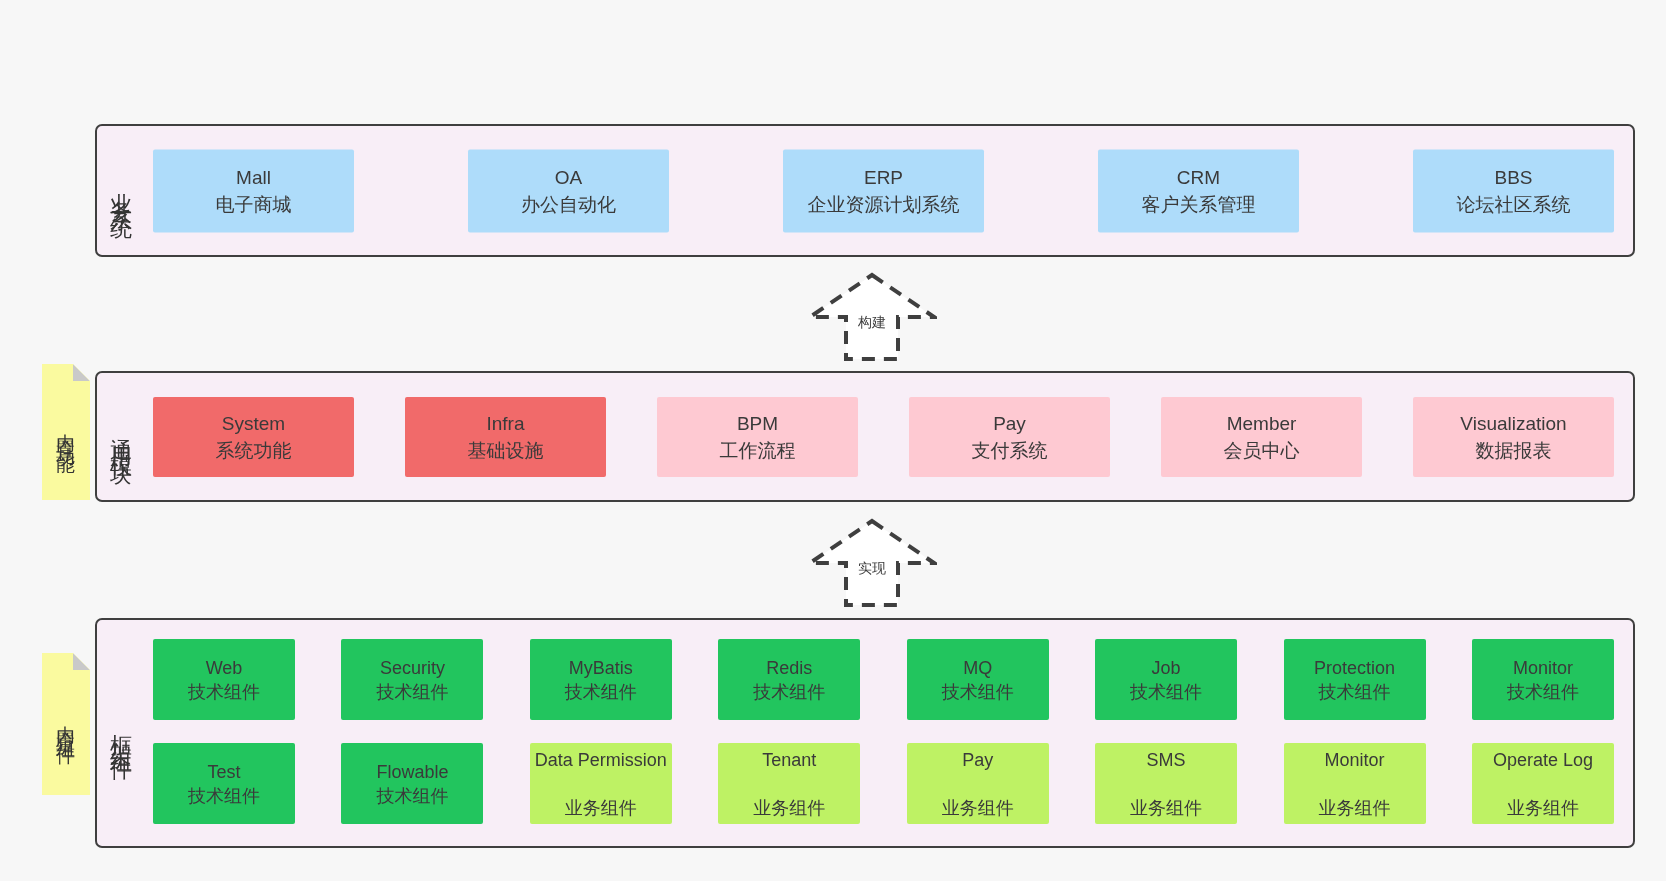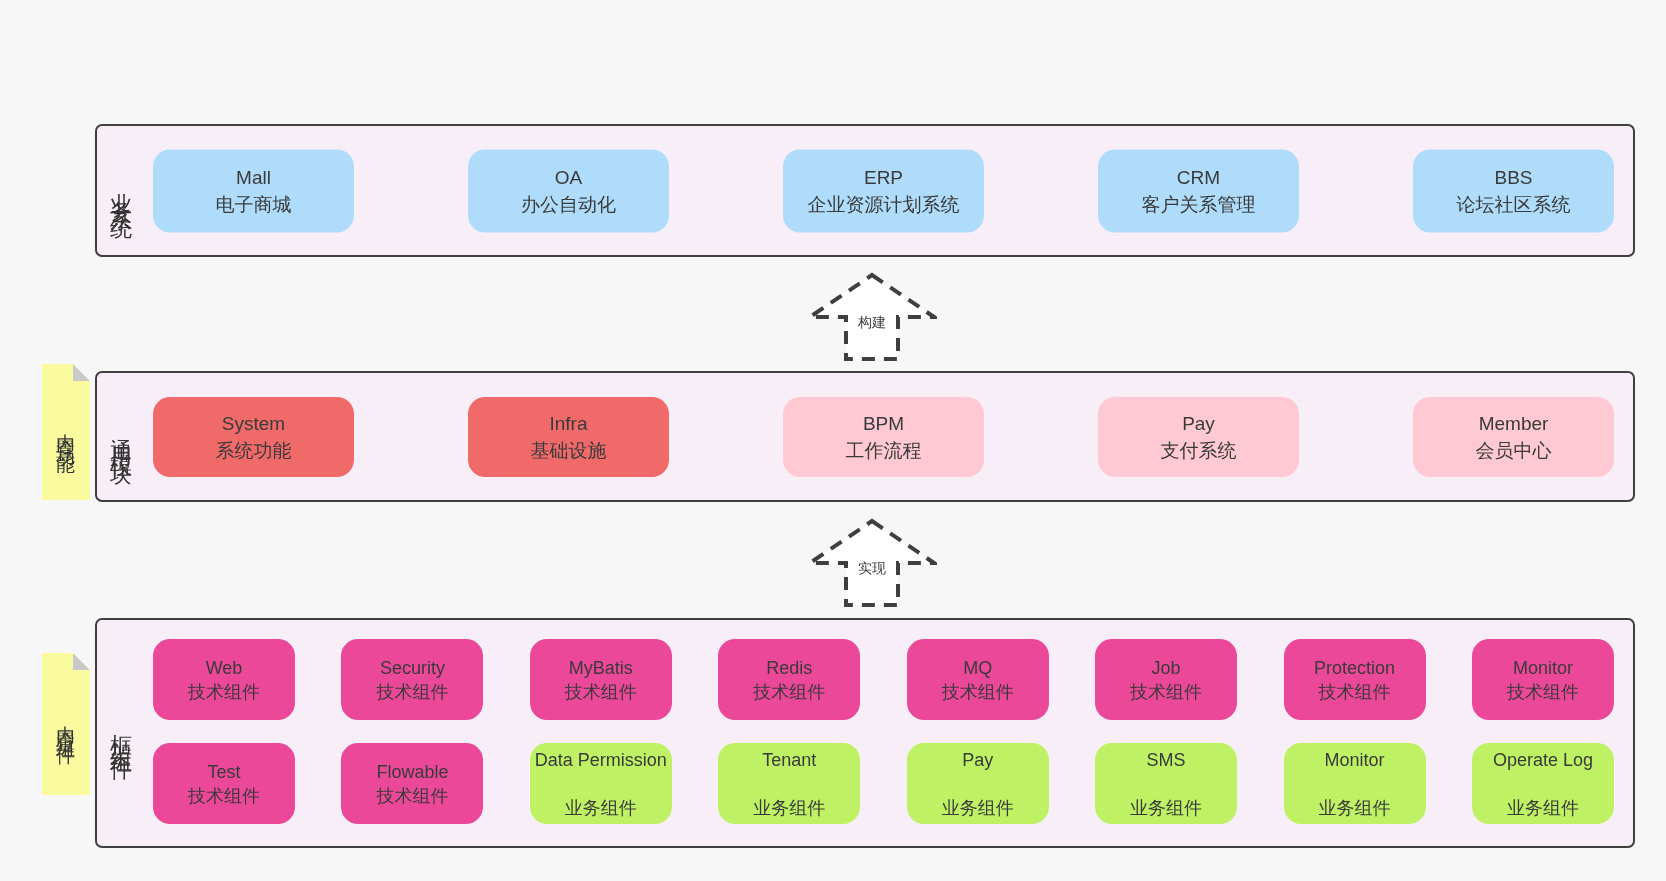--- a/index.html
+++ b/index.html
@@ -16,32 +16,32 @@
   .side-label{position:absolute;left:13px;top:50%;transform:translateY(-50%);
       writing-mode:vertical-lr;text-orientation:upright;letter-spacing:8px;
       font-size:22px;color:#333;white-space:nowrap;line-height:1;}
 
   
   .row{position:absolute;left:56px;right:19px;display:flex;justify-content:space-between;align-items:center;}
   .row-mid{top:50%;transform:translateY(-50%);}
   #band-components .row1{top:19px;}
   #band-components .row2{top:123px;}
 
-  .box{border-radius:17px;display:flex;flex-direction:column;align-items:center;justify-content:center;
+  .box{border-radius:2px;display:flex;flex-direction:column;align-items:center;justify-content:center;
        text-align:center;box-sizing:border-box;padding:2px 4px;}
   .box .en,.box .zh{font-size:19px;line-height:27px;color:#3a3a3a;}
   .box-lg{width:201px;height:83px;}
   #band-modules .box-lg{height:80px;}
   .box-sm{width:142px;height:81px;}
   .box-sm .en,.box-sm .zh{font-size:18px;line-height:24px;}
 
   .c-blue{background:#aedcfa;}
   .c-red{background:#f16a6a;}
   .c-pink{background:#fec9d2;}
-  .c-green{background:#ec4899;}
+  .c-green{background:#22c55e;}
   .c-lightgreen{background:#bef264;gap:24px;}
 
   
   .sticky{position:absolute;left:42px;width:48px;background:#fafa9f;z-index:1;
       display:flex;align-items:center;justify-content:center;
       clip-path:polygon(0 0,calc(100% - 17px) 0,100% 17px,100% 100%,0 100%);}
   #sticky-functions{top:364px;height:136px;}
   #sticky-components{top:653px;height:142px;}
   .sticky .fold{position:absolute;top:0;right:0;width:0;height:0;
       border-left:17px solid #c9c9c9;border-top:17px solid rgba(0,0,0,0);}
@@ -115,20 +115,24 @@
         <div class="zh">工作流程</div>
       </div>
       <div class="box box-lg c-pink">
         <div class="en">Pay</div>
         <div class="zh">支付系统</div>
       </div>
       <div class="box box-lg c-pink">
         <div class="en">Member</div>
         <div class="zh">会员中心</div>
       </div>
+      <div class="box box-lg c-pink">
+        <div class="en">Visualization</div>
+        <div class="zh">数据报表</div>
+      </div>
     </div>
   </div>
 
   <div class="arrow" id="arrow-implement">
     <svg viewBox="0 0 130 90">
       <path d="M65 3 L127 45 L91 45 L91 87 L39 87 L39 45 L3 45 Z" fill="#ffffff" stroke="#3f3f3f" stroke-width="4" stroke-dasharray="13 9"></path>
     </svg>
     <div class="arrow-label">实现</div>
   </div>
 

